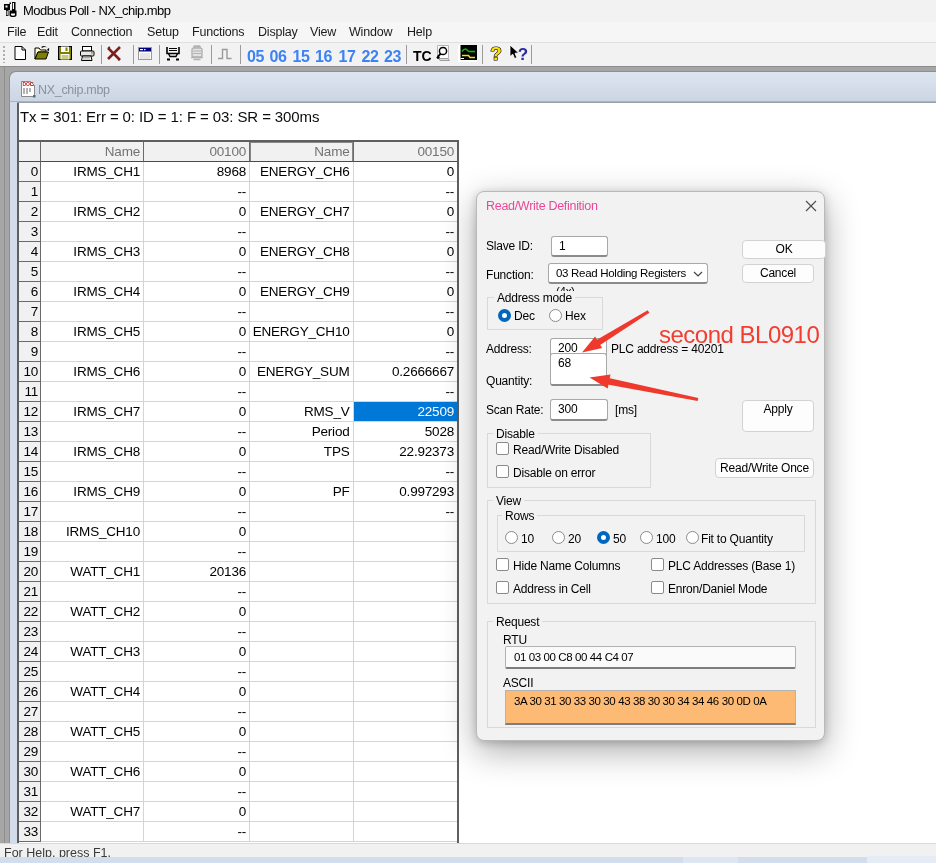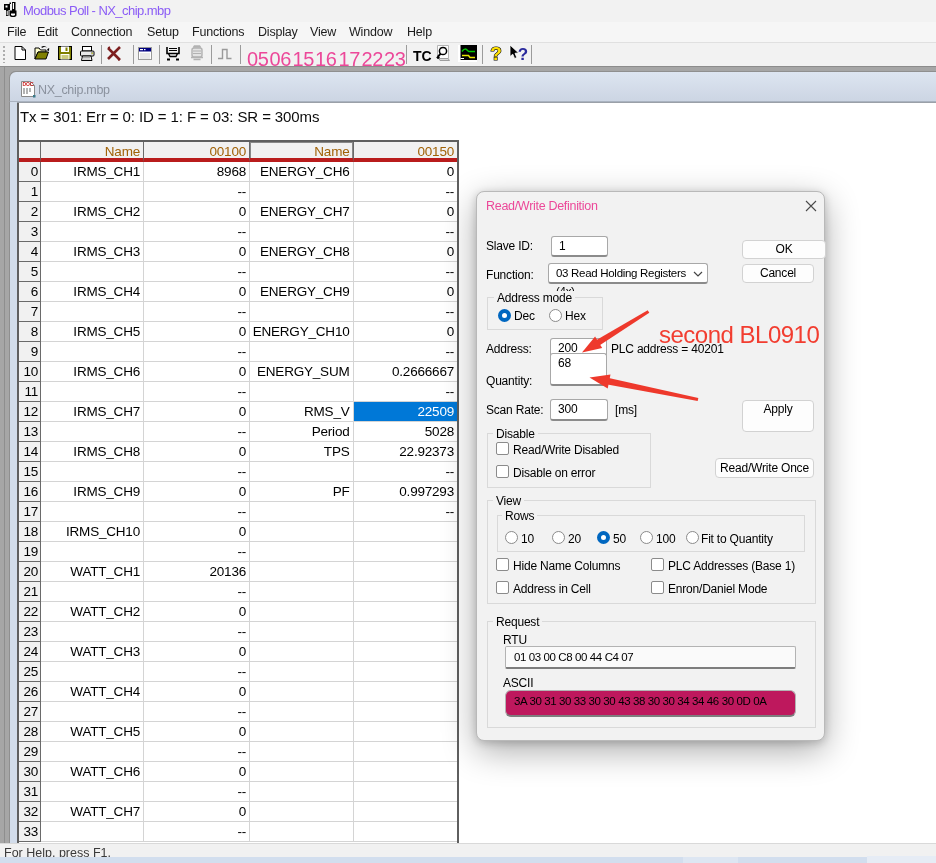--- a/index.html
+++ b/index.html
@@ -1,40 +1,40 @@
 <!DOCTYPE html>
 <html><head><meta charset="utf-8"><style>
 *{margin:0;padding:0;box-sizing:border-box}
 html,body{width:936px;height:863px;overflow:hidden;font-family:"Liberation Sans",sans-serif;background:#fff;position:relative}
 .abs{position:absolute}
 
 #titlebar{left:0;top:0;width:936px;height:22px;background:#f2f2f2}
-#titletext{left:23px;top:3px;font-size:13px;letter-spacing:-.55px;color:#8b5cf6}
+#titletext{left:23px;top:3px;font-size:13px;letter-spacing:-.55px;color:#000000}
 #menubar{left:0;top:22px;width:936px;height:20px;background:#f6f6f6}
 #menubar span{position:absolute;top:3px;font-size:12.5px;letter-spacing:-.2px;color:#1c1c1c}
 #toolbar{left:0;top:42px;width:936px;height:25px;background:#f2f2f2;border-top:1px solid #e0e0e0;border-bottom:1px solid #8c8c8c}
 .tbsep{position:absolute;top:45px;height:19px;width:1px;background:#9b9b9b}
-.tbnum{position:absolute;top:48px;font-size:20px;font-weight:normal;color:#ec4899;letter-spacing:-.3px}
+.tbnum{position:absolute;top:48px;font-size:16px;font-weight:bold;color:#3b82f6;letter-spacing:-.3px}
 #tc{left:413px;top:48px;font-size:14px;font-weight:bold;color:#000}
 #grip{left:3px;top:46px;width:2px;height:17px;background:repeating-linear-gradient(#adadad 0 2px,transparent 2px 4px)}
 
 #mdi{left:0;top:67px;width:936px;height:776px;background:#a6a6a6}
 #mdiline{left:4px;top:67px;width:1px;height:776px;background:#8e8e8e}
 #child{left:9px;top:71px;width:927px;height:772px;background:#fff;border:1px solid #8f8f8f;border-right:none;border-bottom:none;border-top-left-radius:7px}
 #childtitle{left:9px;top:71px;width:927px;height:31px;background:linear-gradient(#dde5f1,#ccd5e3);border:1px solid #8f8f8f;border-right:none;border-bottom:1px solid #aab3c0;border-top-left-radius:7px}
 #childleft{left:10px;top:102px;width:7px;height:741px;background:#d2dcea}
 #childtext{left:38px;top:83px;font-size:12.5px;letter-spacing:-.3px;color:#8b929e}
 #viewtop{left:17px;top:102px;width:919px;height:1px;background:#9aa0a8}
 #viewleft{left:17px;top:103px;width:2px;height:740px;background:#5f5f5f}
 #txband{left:19px;top:103px;width:917px;height:37px;background:#fff}
 #txtext{left:20px;top:108px;font-size:15px;letter-spacing:-.1px;color:#0c0c0c}
 
 #grid{left:19px;top:140px;width:440px;height:703px;border-top:2px solid #5f5f5f;border-right:2px solid #5f5f5f;background:#fff;display:grid;grid-template-columns:22px 103px 106px 103.5px 103.5px;grid-auto-rows:20px;font-size:13.5px;letter-spacing:-.2px;overflow:hidden}
 #grid div{line-height:19px;text-align:right;white-space:nowrap;overflow:hidden}
-.hc{background:#f1f1f1;border-right:1px solid #6a6a6a;border-bottom:4px solid #b91c1c;padding-right:3px;color:#a16207}
+.hc{background:#f1f1f1;border-right:1px solid #6a6a6a;border-bottom:1px solid #b91c1c;padding-right:3px;color:#737373}
 .hc.press{box-shadow:inset 1px 1px 0 #888,inset -1px 0 0 #888;}
 .rn{background:#f1f1f1;border-right:1px solid #6a6a6a;border-bottom:1px solid #6a6a6a;padding-right:2px;color:#000}
 .dc{background:#fff;border-right:1px solid #d4d4d4;border-bottom:1px solid #d4d4d4;padding-right:3px;color:#000}
 .dc.lastc{border-right:none}
 .dc.sel{background:#0078d7;color:#fff}
 
 #status{left:0;top:843px;width:936px;height:20px;background:#f1f1f1;border-top:1px solid #d9d9d9}
 #statustext{left:4px;top:846px;font-size:12.5px;color:#3a3a3a}
 #bluestrip{left:0;top:857px;width:936px;height:6px;background:#d2deee}
 #bluetab{left:683px;top:857px;width:55px;height:6px;background:#dde6f2}
@@ -426,21 +426,21 @@
 <div class="dl" style="left:668px;top:559px">PLC Addresses (Base 1)</div>
 <div class="cb" style="left:496px;top:581px"></div>
 <div class="dl" style="left:513px;top:582px">Address in Cell</div>
 <div class="cb" style="left:651px;top:581px"></div>
 <div class="dl" style="left:668px;top:582px">Enron/Daniel Mode</div>
 <div class="gb" style="left:487px;top:621px;width:329px;height:107px"></div>
 <div class="gl" style="left:493px;top:615px">Request</div>
 <div class="dl" style="left:503px;top:633px">RTU</div>
 <div class="fld" style="left:505px;top:646px;width:291px;height:23px;background:#fafafa;border:1px solid #b3b3b3;border-bottom:2px solid #7d7d7d;border-radius:2px;line-height:20px;font-size:11.5px;letter-spacing:-.4px;padding-left:8px">01 03 00 C8 00 44 C4 07</div>
 <div class="dl" style="left:503px;top:676px">ASCII</div>
-<div class="fld" style="left:505px;top:690px;width:291px;height:27px;background:#be185d;border:1px solid #b3b3b3;border-bottom:2px solid #7d7d7d;border-radius:6px;line-height:20px;font-size:11.5px;letter-spacing:-.4px;padding-left:8px">3A 30 31 30 33 30 30 43 38 30 30 34 34 46 30 0D 0A</div>
+<div class="fld" style="left:505px;top:690px;width:291px;height:35px;background:#fdba74;border:1px solid #b3b3b3;border-bottom:2px solid #7d7d7d;border-radius:0;line-height:20px;font-size:11.5px;letter-spacing:-.4px;padding-left:8px">3A 30 31 30 33 30 30 43 38 30 30 34 34 46 30 0D 0A</div>
 
 <div class="abs" id="redtext">second BL0910</div>
 <svg class="abs" style="left:0;top:0;pointer-events:none" width="936" height="863">
  <polygon points="647.7,310.2 649.3,312.8 599,345.8 595.6,340.4" fill="#ee392c"></polygon>
  <polygon points="582,352.5 595.1,336.5 602.2,348.1" fill="#ee392c"></polygon>
  <polygon points="698.3,397.9 697.7,401.1 607.4,384.6 608.8,378.0" fill="#ee392c"></polygon>
  <polygon points="589.5,377.5 610.5,374.4 607.7,388.6" fill="#ee392c"></polygon>
 </svg>
 
 </body></html>

